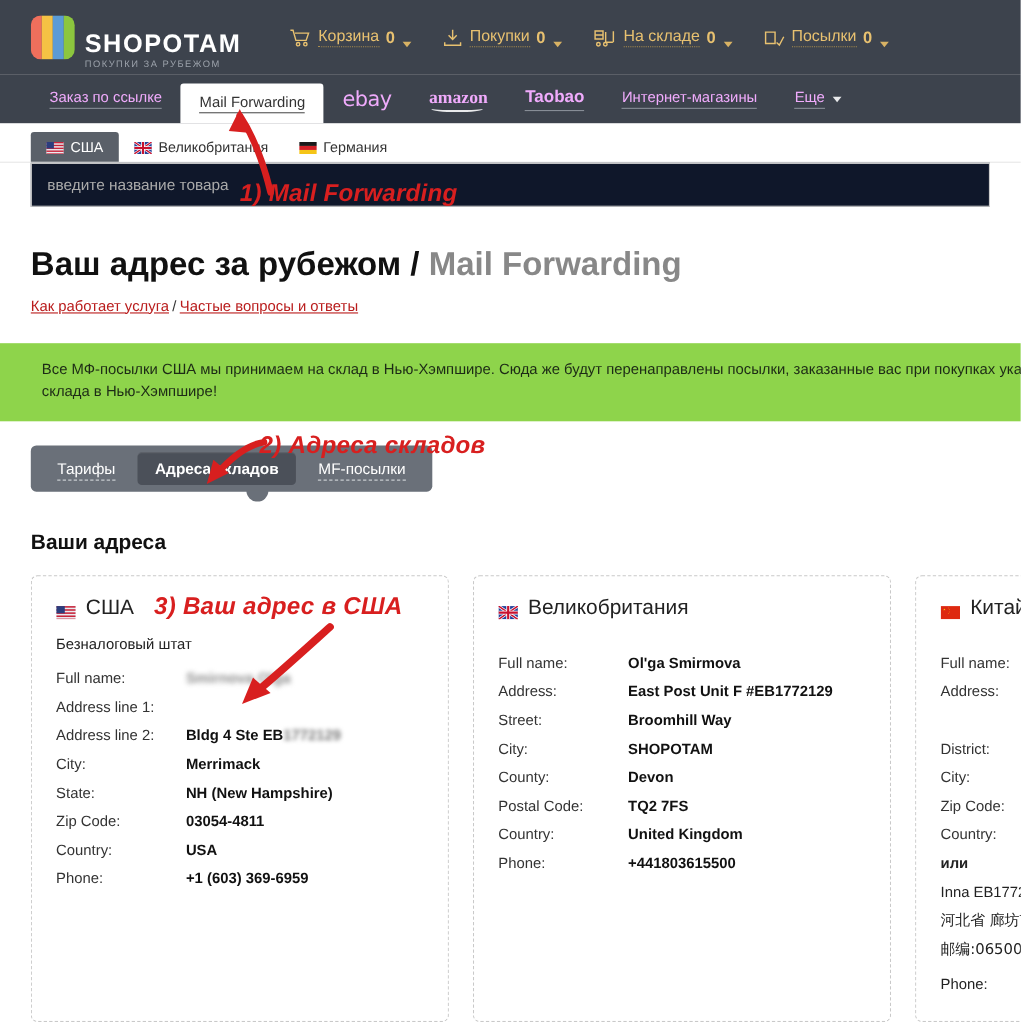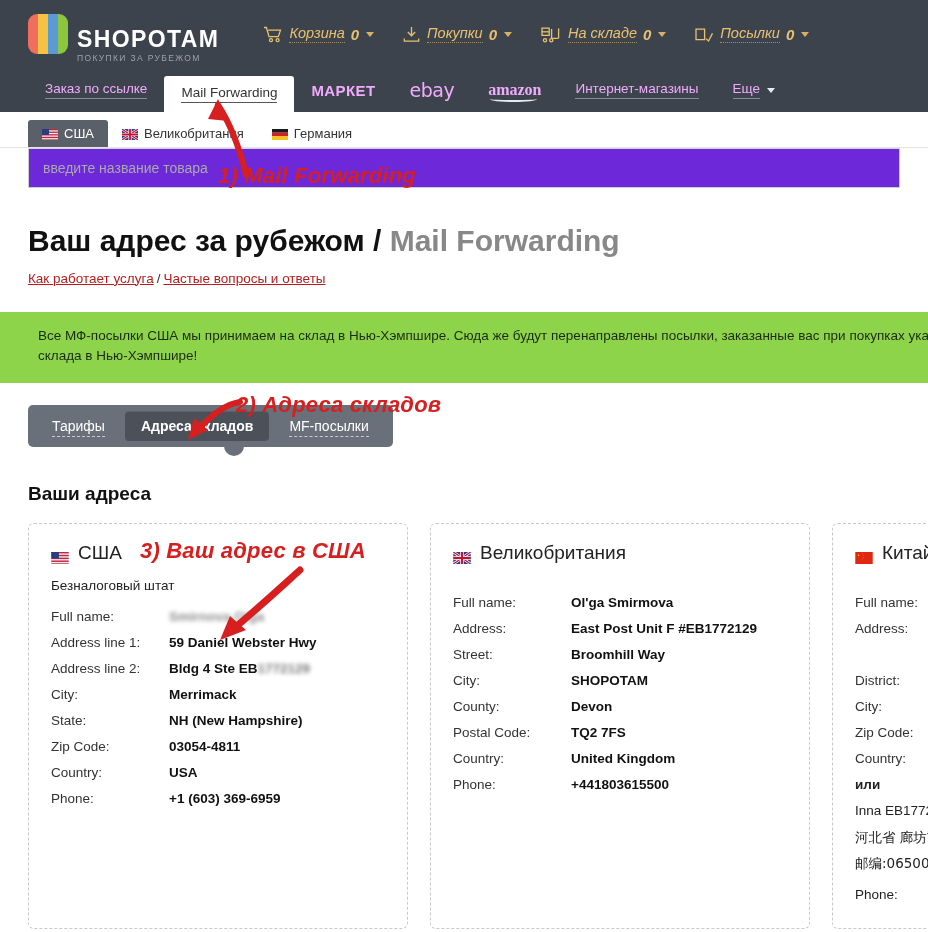--- a/index.html
+++ b/index.html
@@ -34,24 +34,23 @@
     font-size: 23px; font-weight: bold; color: #ffffff;
     letter-spacing: 1.4px; display: block;
   }
   .logo-sub {
     font-size: 8.5px; color: #9ba1aa; letter-spacing: 1.35px;
     display: block; margin-top: 3px;
   }
 
   .acct-nav { display: flex; align-items: center; margin-left: 44px; gap: 28px; }
   .acct-item {
-    display: flex; align-items: center; gap: 6px;
+    display: flex; align-items: flex-end; gap: 6px;
     color: #e8c170; font-size: 14.5px; cursor: pointer;
     white-space: nowrap;
-    font-style: italic;
   }
   .acct-label { border-bottom: 1px dotted #a98d4d; padding-bottom: 1px; }
   .acct-count { font-weight: bold; font-size: 15px; color: #e8c170; }
   .caret-down {
     width: 0; height: 0; border-left: 4px solid transparent;
     border-right: 4px solid transparent; border-top: 5px solid #d8b264;
     margin-left: 1px;
   }
   .ai-svg { display:block; }
 
@@ -98,21 +97,21 @@
     cursor: pointer; border-radius: 3px 3px 0 0;
   }
   .ctab.active { background: #5a6069; color: #fff; font-weight: normal; }
   .flag { width: 16px; height: 11px; display: inline-block; flex-shrink: 0; }
 
   .search-row { padding: 0 28px; background: #fff; }
   .search-input {
     width: 100%; height: 40px; border: 1px solid #ccc;
     border-top: 1px solid #d5d5d5;
     font-size: 14px; color: #aaa; padding: 0 14px;
-    display: flex; align-items: center; background: #6d28d9;
+    display: flex; align-items: center; background: #0f172a;
   }
 
   
   .content { padding: 0 28px; }
   .page-title {
     font-size: 30px; font-weight: bold; color: #111;
     margin: 36px 0 0 0; line-height: 1.15;
   }
   .page-title .muted { color: #888; font-weight: bold; }
   .sublinks { margin-top: 12px; font-size: 13.5px; color: #333; }
@@ -282,30 +281,30 @@
 
 <div class="subnav">
   <div class="subnav-row">
     <div class="subnav-item">
       <span class="u">Заказ по ссылке</span>
     </div>
     <div class="subnav-item active">
       <span class="u">Mail Forwarding</span>
     </div>
     <div class="subnav-item">
-      <span class="brandish">МАРКЕТ</span>
-    </div>
-    <div class="subnav-item">
       <span class="brand-ebay">ebay</span>
     </div>
     <div class="subnav-item">
       <span class="brand-amazon">
         <span>amazon</span>
         <span class="swoosh"></span>
       </span>
+    </div>
+    <div class="subnav-item">
+      <span class="brand-taobao u">Taobao</span>
     </div>
     <div class="subnav-item">
       <span class="u">Интернет-магазины</span>
     </div>
     <div class="subnav-item">
       <span class="u">Еще</span>
       <span class="caret-down" style="border-top-color:#e9eaec;margin-left:7px"></span>
     </div>
   </div>
 </div>
@@ -408,21 +407,20 @@
         <span>США</span>
       </div>
       <div class="card-note">Безналоговый штат</div>
 
       <div class="frow">
           <div class="flabel">Full name:</div>
           <div class="fval blurred">Smirnova Olga</div>
         </div>
       <div class="frow">
           <div class="flabel">Address line 1:</div>
-          <div class="fval">59 Daniel Webster Hwy</div>
         </div>
       <div class="frow">
           <div class="flabel">Address line 2:</div>
           <div class="fval"><span id="a2a">Bldg 4 Ste EB</span><span class="bl" id="a2b">1772129</span></div>
         </div>
       <div class="frow">
           <div class="flabel">City:</div>
           <div class="fval">Merrimack</div>
         </div>
       <div class="frow">

